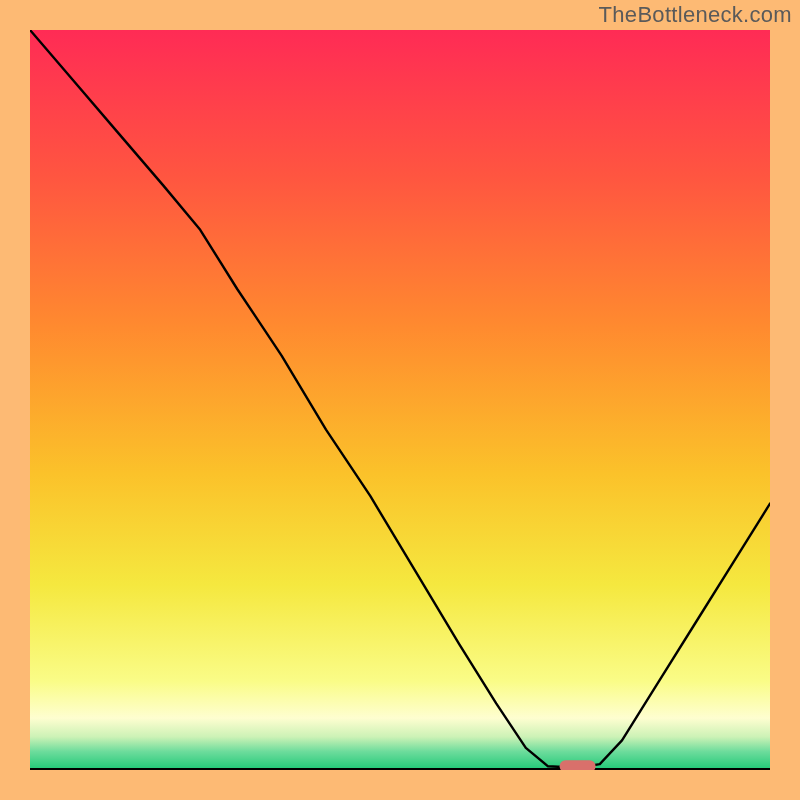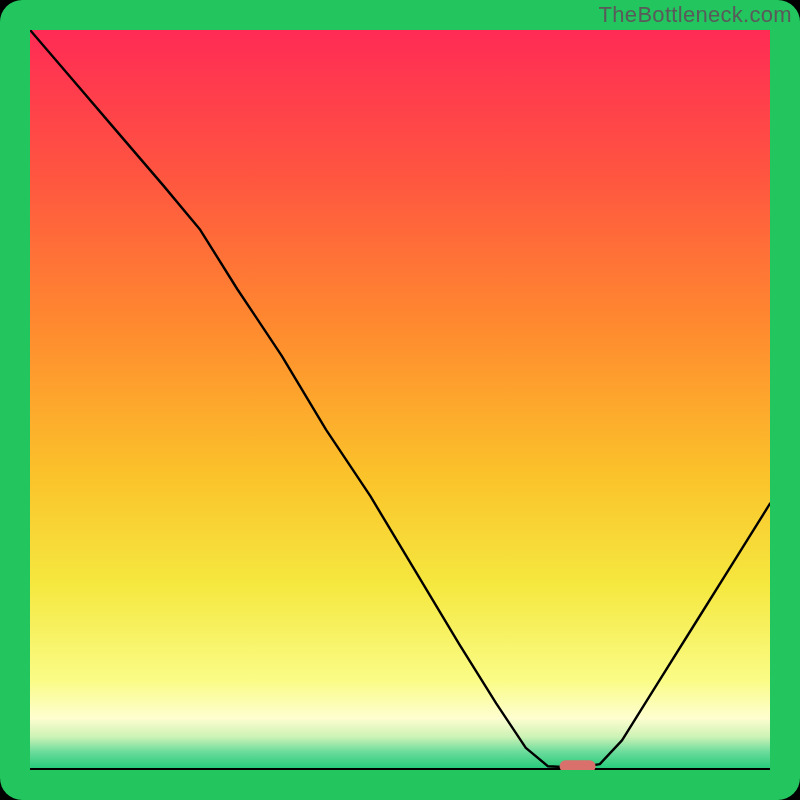--- a/index.html
+++ b/index.html
@@ -8,22 +8,21 @@
     width: 800px;
     height: 800px;
     background: #000;
     overflow: hidden;
     font-family: Arial, Helvetica, sans-serif;
   }
   .frame {
     position: relative;
     width: 800px;
     height: 800px;
-    background: #22c55e;
-    border-radius: 22px;
+    background: #fdba74;
   }
   .watermark {
     position: absolute;
     top: 2px;
     right: 8px;
     color: #5a5a5a;
     font-size: 22px;
     font-weight: 500;
     letter-spacing: 0.3px;
   }

